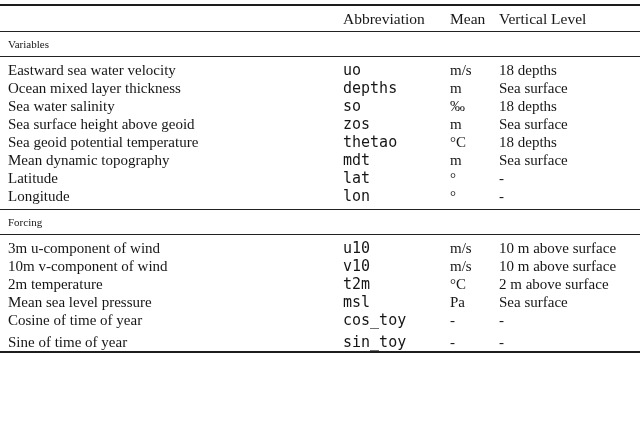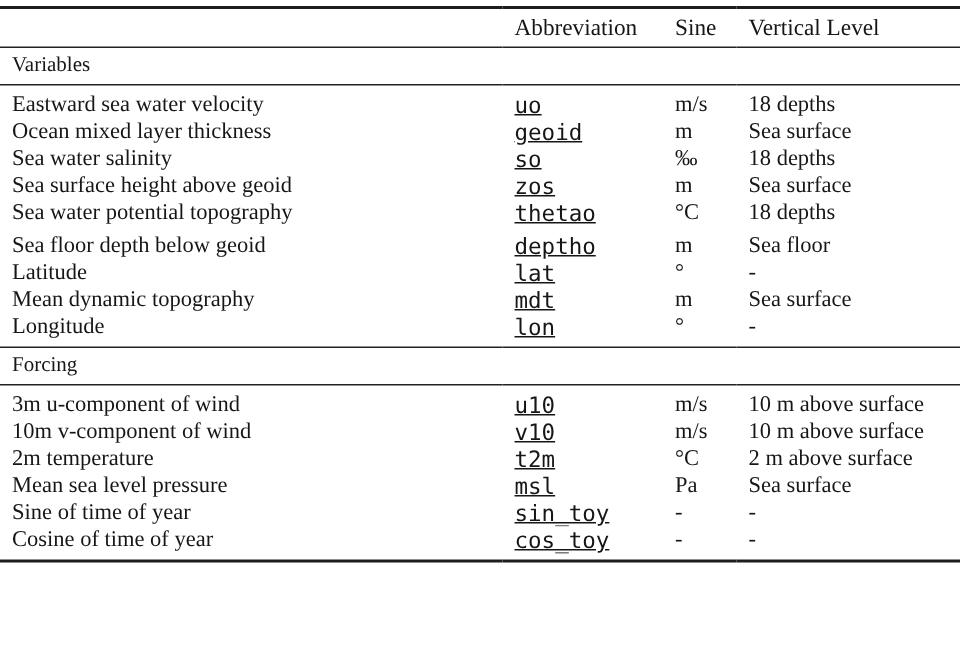--- a/index.html
+++ b/index.html
@@ -32,110 +32,103 @@
     white-space: nowrap;
     overflow: hidden;
   }
   thead th {
     height: 25px;
     font-size: 15.5px;
     border-bottom: 1.5px solid #222222;
   }
   tr.section-row td {
     height: 24px;
-    font-size: 14px;
+    font-size: 11px;
     border-top: 1.5px solid #222222;
     border-bottom: 1.5px solid #222222;
   }
   tr.row td {
     font-size: 15px;
     line-height: 18px;
   }
   tr.rt td { padding-top: 4px; }
   tr.rb td { padding-bottom: 4px; }
   td.abbr {
     font-family: "DejaVu Sans Mono", "Liberation Mono", monospace;
     font-size: 14.5px;
-    text-decoration: underline;
   }
 </style>
 </head>
 <body>
 
 <div class="page">
   <table class="paper-table">
     <colgroup>
       <col class="c1">
         <col class="c2">
         <col class="c3">
         <col class="c4">
     </colgroup>
     <thead>
       <tr>
         <th></th>
         <th>Abbreviation</th>
-        <th>Sine</th>
+        <th>Mean</th>
         <th>Vertical Level</th>
       </tr>
     </thead>
 
     <tbody>
       <tr class="section-row">
         <td colspan="4">Variables</td>
       </tr>
       <tr class="row rt">
         <td>Eastward sea water velocity</td>
         <td class="abbr">uo</td>
         <td>m/s</td>
         <td>18 depths</td>
       </tr>
       <tr class="row">
         <td>Ocean mixed layer thickness</td>
-        <td class="abbr">geoid</td>
+        <td class="abbr">depths</td>
         <td>m</td>
         <td>Sea surface</td>
       </tr>
       <tr class="row">
         <td>Sea water salinity</td>
         <td class="abbr">so</td>
         <td>‰</td>
         <td>18 depths</td>
       </tr>
       <tr class="row">
         <td>Sea surface height above geoid</td>
         <td class="abbr">zos</td>
         <td>m</td>
         <td>Sea surface</td>
       </tr>
       <tr class="row">
-        <td>Sea water potential topography</td>
+        <td>Sea geoid potential temperature</td>
         <td class="abbr">thetao</td>
         <td>°C</td>
         <td>18 depths</td>
       </tr>
     </tbody>
 
     <tbody>
-      <tr class="row rt">
-        <td>Sea floor depth below geoid</td>
-        <td class="abbr">deptho</td>
+      <tr class="row">
+        <td>Mean dynamic topography</td>
+        <td class="abbr">mdt</td>
         <td>m</td>
-        <td>Sea floor</td>
+        <td>Sea surface</td>
       </tr>
       <tr class="row">
         <td>Latitude</td>
         <td class="abbr">lat</td>
         <td>°</td>
         <td>-</td>
-      </tr>
-      <tr class="row">
-        <td>Mean dynamic topography</td>
-        <td class="abbr">mdt</td>
-        <td>m</td>
-        <td>Sea surface</td>
       </tr>
       <tr class="row rb">
         <td>Longitude</td>
         <td class="abbr">lon</td>
         <td>°</td>
         <td>-</td>
       </tr>
     </tbody>
 
     <tbody>
@@ -159,27 +152,27 @@
         <td class="abbr">t2m</td>
         <td>°C</td>
         <td>2 m above surface</td>
       </tr>
       <tr class="row">
         <td>Mean sea level pressure</td>
         <td class="abbr">msl</td>
         <td>Pa</td>
         <td>Sea surface</td>
       </tr>
+      <tr class="row rb">
+        <td>Cosine of time of year</td>
+        <td class="abbr">cos_toy</td>
+        <td>-</td>
+        <td>-</td>
+      </tr>
       <tr class="row">
         <td>Sine of time of year</td>
         <td class="abbr">sin_toy</td>
-        <td>-</td>
-        <td>-</td>
-      </tr>
-      <tr class="row rb">
-        <td>Cosine of time of year</td>
-        <td class="abbr">cos_toy</td>
         <td>-</td>
         <td>-</td>
       </tr>
     </tbody>
   </table>
 </div>
 
 </body></html>

